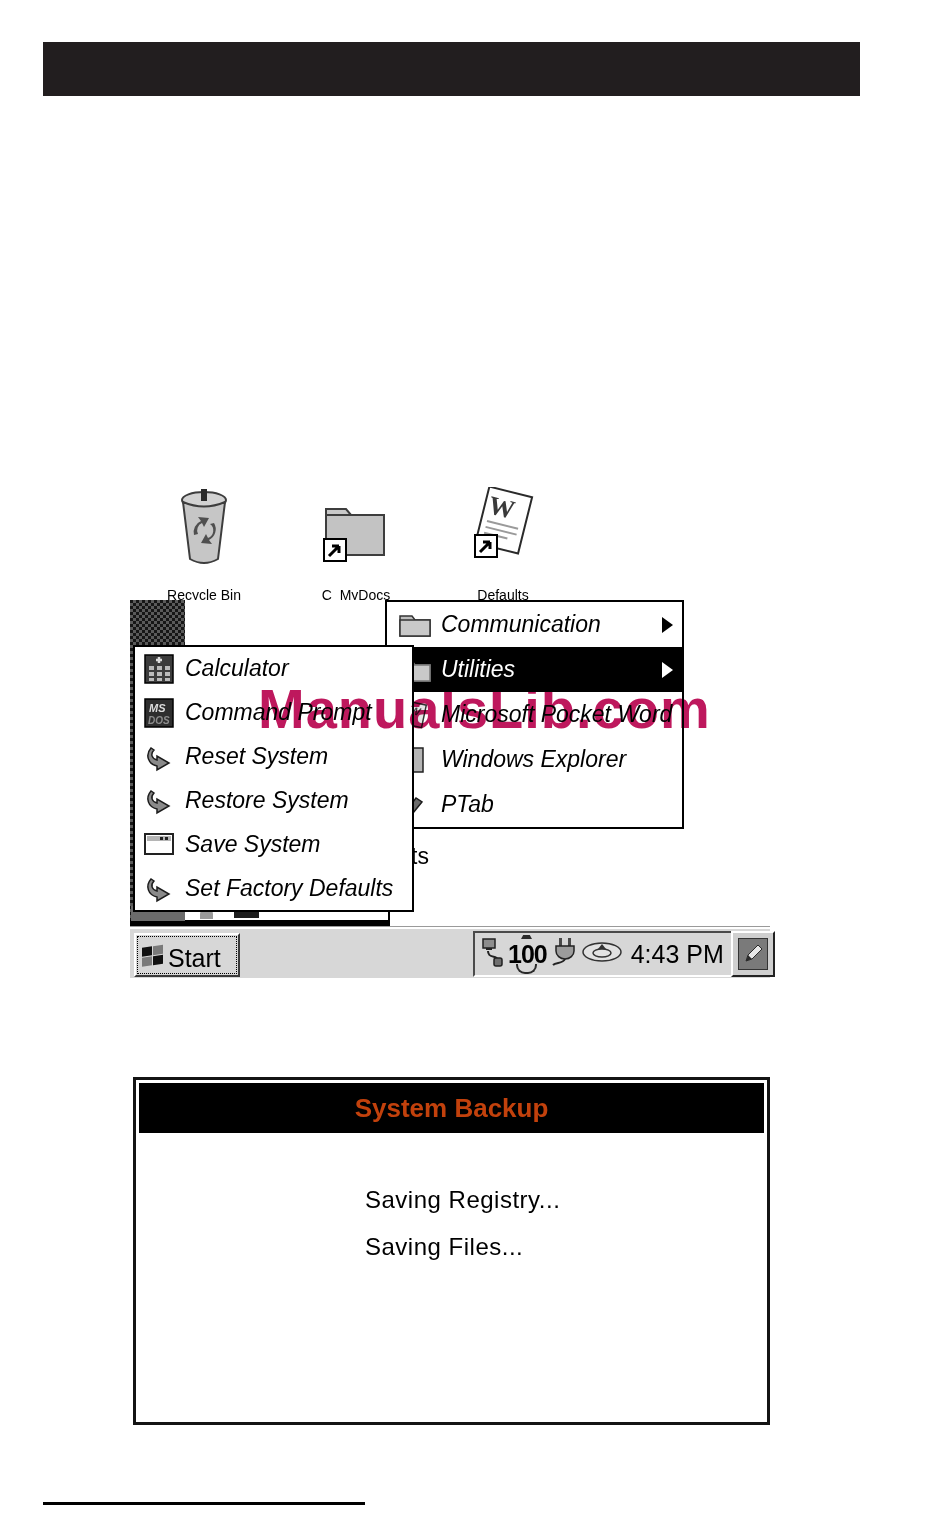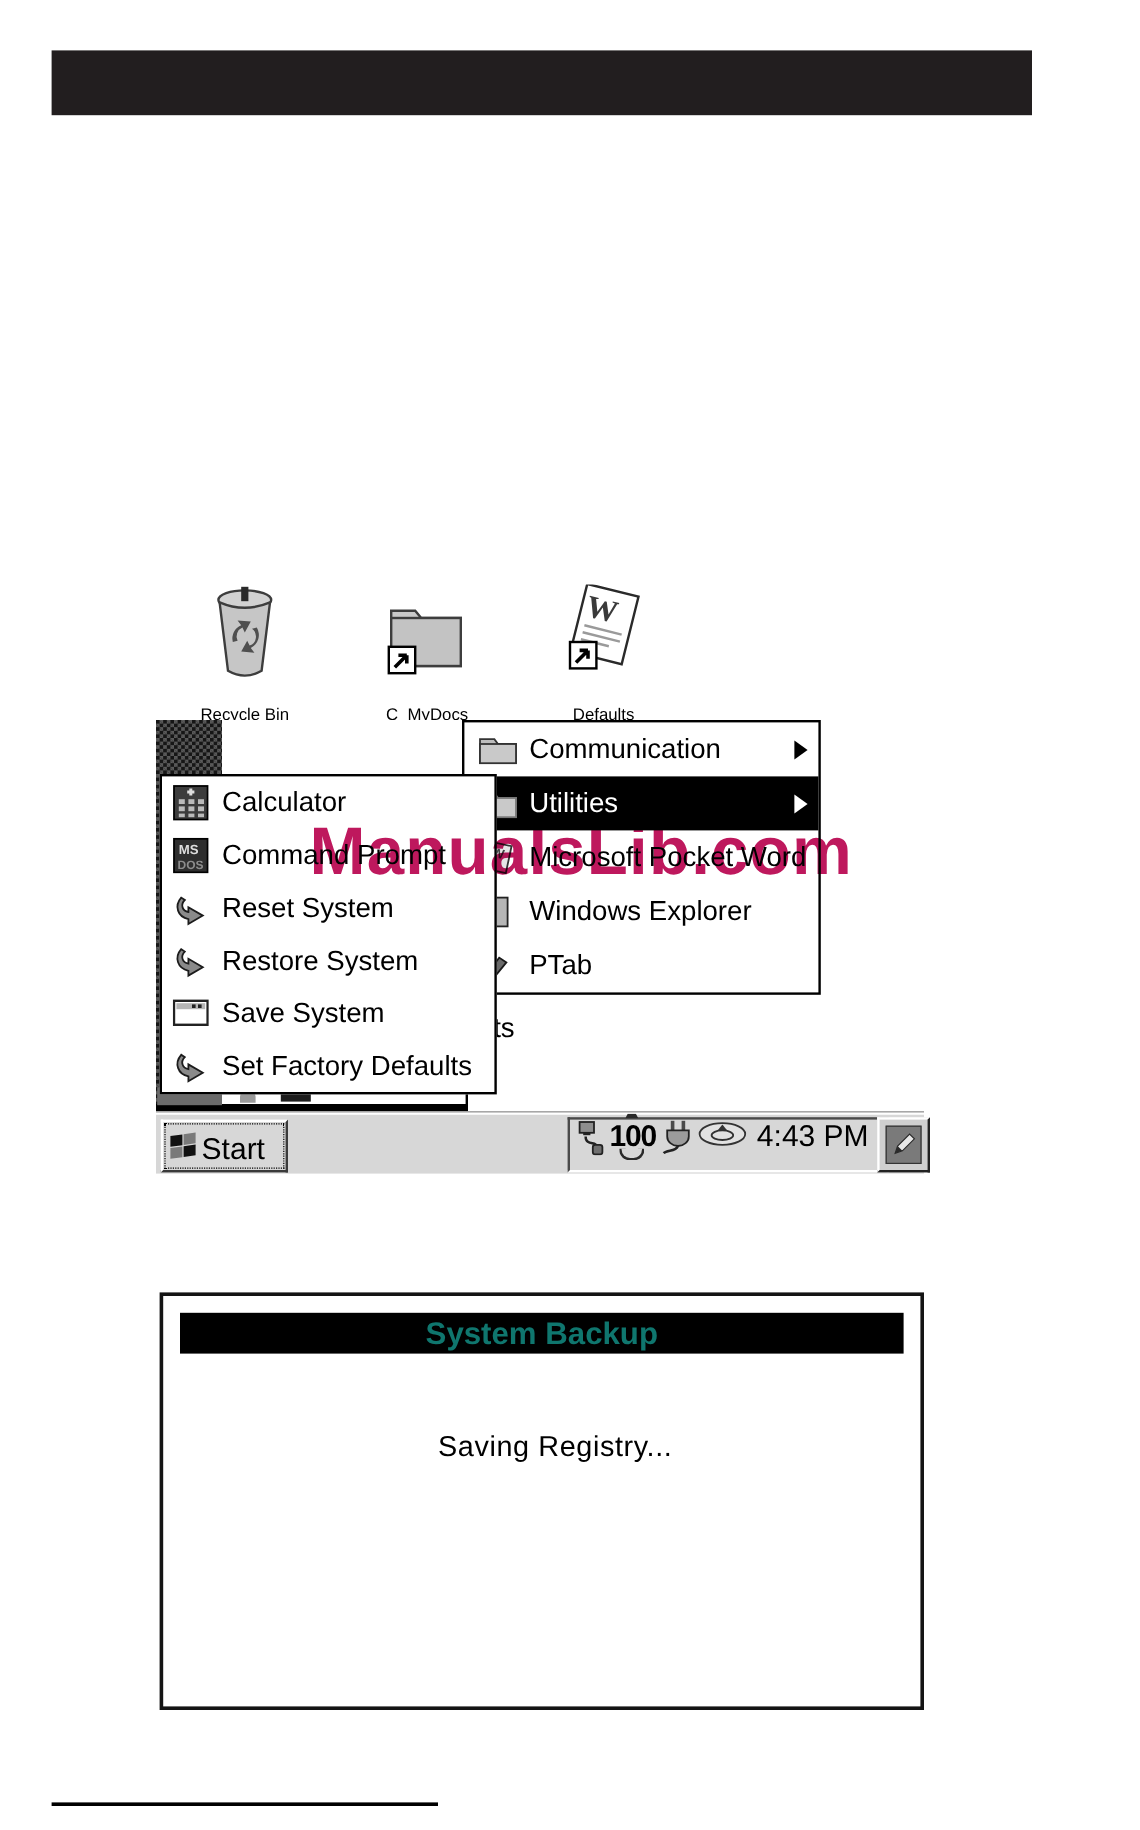--- a/index.html
+++ b/index.html
@@ -32,53 +32,53 @@
   .arrow-right{width:0;height:0;border-top:8px solid transparent;border-bottom:8px solid transparent;
                border-left:11px solid currentColor;position:absolute;right:9px;top:50%;transform:translateY(-50%);}
   .remnant-blob{left:200px;top:908px;width:13px;height:11px;background:#9a9a9a;
                 border-radius:6px 6px 0 0;z-index:1;}
   .remnant-dash{left:234px;top:911px;width:25px;height:7px;background:#1d1d1d;z-index:1;}
   .partial-label{left:411px;top:843px;font-size:23px;z-index:0;}
 
   .menu{background:#fff;border:2px solid #000;display:flex;flex-direction:column;}
   .programs-submenu{left:385px;top:600px;width:295px;height:225px;z-index:2;}
   .utilities-submenu{left:133px;top:645px;width:277px;height:263px;z-index:3;}
-  .menu-row{flex:1;display:flex;align-items:center;position:relative;font-size:23px;}
+  .menu-row{flex:1;display:flex;align-items:center;position:relative;font-size:23px;font-style:italic;}
   .menu-row.hl{background:#000;color:#fff;}
   .menu-row .ic{width:34px;margin-left:11px;margin-right:9px;display:flex;justify-content:center;flex:none;}
   .utilities-submenu .menu-row .ic{width:32px;margin-left:8px;margin-right:10px;}
 
   
   .taskbar{left:130px;top:926px;width:640px;height:51px;background:#d7d7d7;z-index:4;
            border-top:1px solid #9a9a9a;box-shadow:inset 0 2px 0 #fff;}
   .start-btn{left:4px;top:6px;width:102px;height:40px;background:#d7d7d7;
              border:2px solid;border-color:#fff #3a3a3a #3a3a3a #fff;}
   .start-focus{position:absolute;inset:1px;border:1px dotted #000;display:flex;align-items:flex-end;padding-left:2px;}
   .start-label{font-size:25px;margin-left:2px;}
   .tray{left:343px;top:4px;width:254px;height:42px;background:#d7d7d7;
         border:2px solid;border-color:#4a4a4a #fff #fff #4a4a4a;
-        display:flex;align-items:flex-start;padding:0 5px;box-sizing:content-box;}
+        display:flex;align-items:center;padding:0 5px;box-sizing:content-box;}
   .battery{position:relative;font-size:25px;font-weight:bold;margin:0 2px;letter-spacing:-1px;}
   .battery:before{content:"";position:absolute;left:13px;top:-5px;width:11px;height:4px;background:#2a2a2a;
                   clip-path:polygon(20% 100%,80% 100%,100% 0,0 0);transform:scaleY(-1);}
   .battery:after{content:"";position:absolute;left:8px;bottom:-5px;width:17px;height:8px;
                  border:2px solid #2a2a2a;border-top:none;border-radius:0 0 9px 9px;}
   .time{font-size:25px;margin-left:8px;white-space:nowrap;}
   .input-btn{left:601px;top:4px;width:40px;height:42px;background:#cfcfcf;
              border:2px solid;border-color:#fff #222 #222 #fff;display:grid;place-items:center;}
   .input-btn .pad{width:28px;height:30px;background:#7a7a7a;border:1px solid #333;display:grid;place-items:center;}
 
   
   .watermark{left:258px;top:676px;font-size:56px;font-weight:bold;letter-spacing:1px;
              color:#be185d;z-index:6;mix-blend-mode:multiply;white-space:nowrap;}
 
   
   .dialog{left:133px;top:1077px;width:637px;height:348px;background:#fff;
           border:3px solid #141414;box-sizing:border-box;z-index:1;}
-  .dialog-title{margin:14px;height:34px;background:#000;color:#0f766e;display:flex;
+  .dialog-title{margin:3px;height:50px;background:#000;color:#c2410c;display:flex;
                 align-items:center;justify-content:center;font-size:26px;font-weight:bold;}
   .dialog-body{padding:50px 0 0 229px;}
   .dialog-line{font-size:24px;margin-bottom:19px;letter-spacing:.5px;}
 
   .footnote-rule{left:43px;top:1502px;width:322px;height:3px;background:#000;}
 </style>
 </head>
 <body>
 
 <div class="page">
@@ -308,18 +308,19 @@
           <polygon points="5,19 7,13 11,17" fill="#2a2a2a"></polygon>
         </svg>
       </span>
     </div>
   </div>
 
   <div class="abs dialog">
     <div class="dialog-title">System Backup</div>
     <div class="dialog-body">
       <div class="dialog-line">Saving Registry...</div>
+      <div class="dialog-line">Saving Files...</div>
     </div>
   </div>
 
   <div class="abs footnote-rule"></div>
 
 </div>
 
 </body></html>

